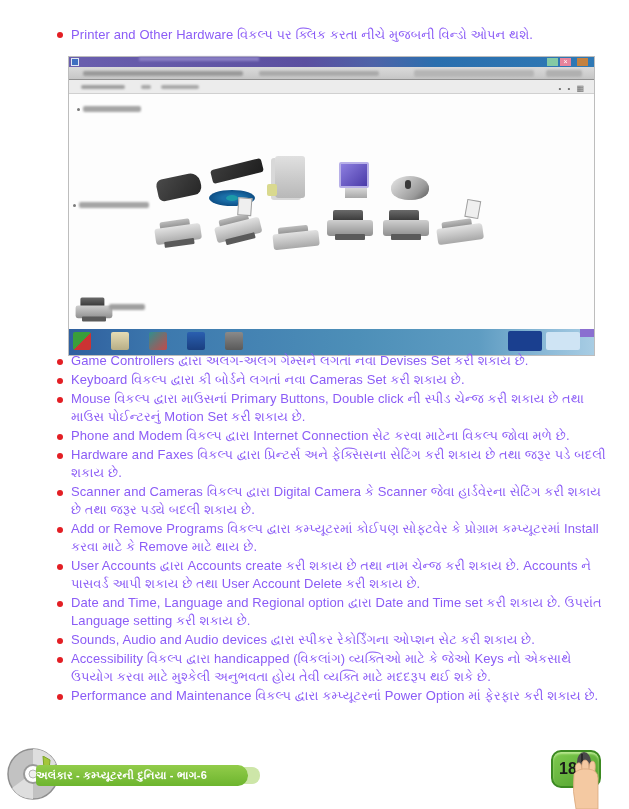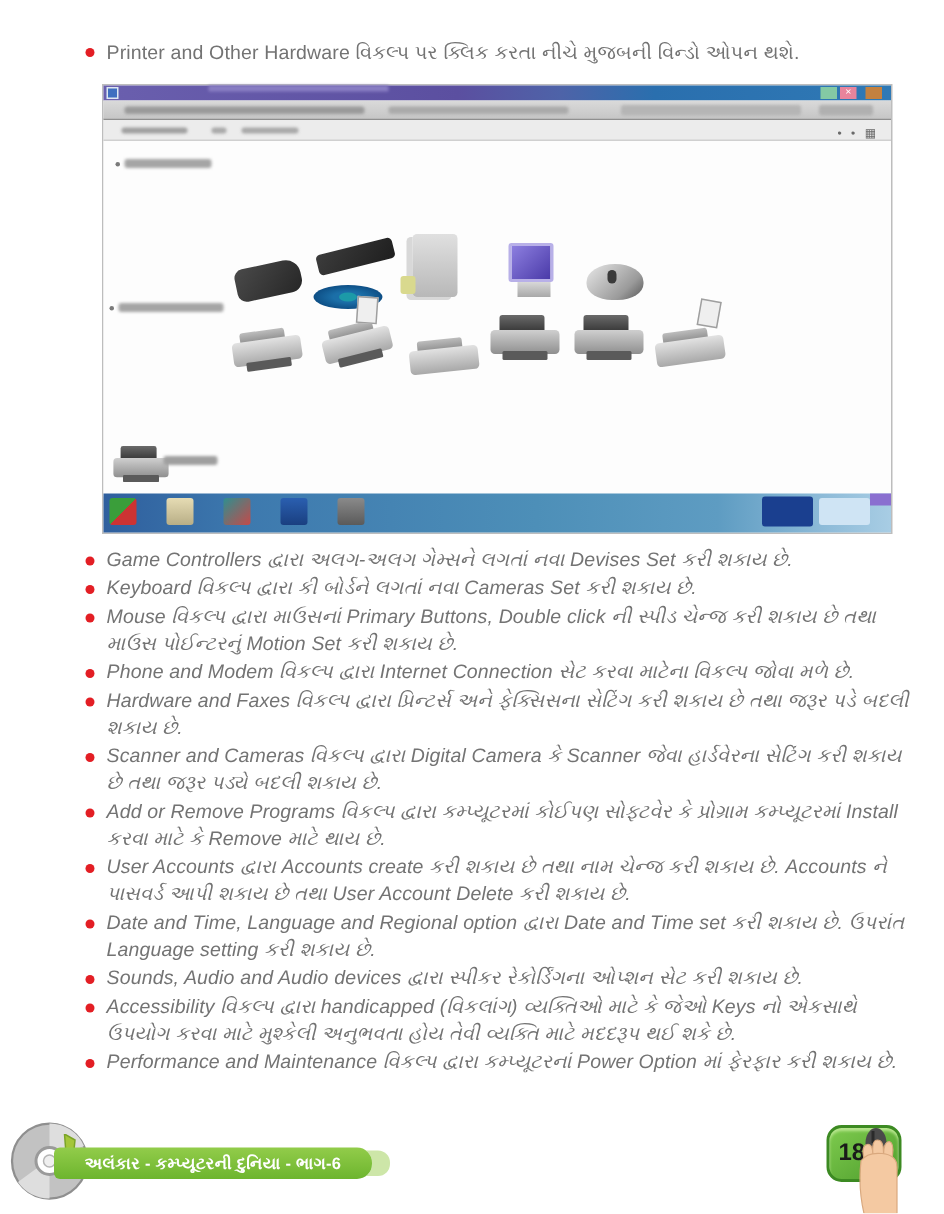--- a/index.html
+++ b/index.html
@@ -3,21 +3,21 @@
 <meta charset="utf-8">
 <style>
   * { margin:0; padding:0; box-sizing:border-box; }
   html,body { background:#ffffff; }
   body { font-family:"Liberation Sans", sans-serif; }
   .sheet { position:relative; width:629px; height:809px; background:#ffffff; overflow:hidden; }
 
   
   .intro { position:absolute; left:57px; top:26px; width:545px; display:flex; }
   .dot { width:6px; height:6px; border-radius:50%; background:#e31e24; flex:0 0 6px; margin:6px 8px 0 0; }
-  .intro .txt, .blist .txt { font-size:13px; line-height:18px; color:#737373; letter-spacing:0.1px; }
+  .intro .txt, .blist .txt { font-size:13px; line-height:18px; color:#8b5cf6; letter-spacing:0.1px; }
 
   
   .shot { position:absolute; left:68px; top:56px; width:527px; height:300px; background:#fdfdfd; border:1px solid #bdbdbd; }
   .titlebar { position:absolute; left:0; top:0; width:100%; height:10px; background:linear-gradient(90deg,#6a5fae 0%,#5b4fa0 45%,#4e63a8 58%,#2a6fae 70%,#2f79b5 100%); }
   .tb-icon { position:absolute; left:2px; top:1px; width:8px; height:8px; background:#3f6fc0; border:1px solid #dfe6f2; }
   .tb-hl { position:absolute; left:70px; top:0; width:120px; height:4px; background:#8a7fc4; filter:blur(1px); }
   .btn { position:absolute; top:1px; width:11px; height:8px; font-size:7px; line-height:8px; text-align:center; color:#ffffff; }
   .btn.min { right:36px; background:#84c9a4; }
   .btn.cls { right:23px; background:#e8849c; }
   .btn.max { right:6px;  background:#c4813f; }
@@ -54,26 +54,26 @@
   .label-blur .b { width:3px; height:3px; background:#7a7a7a; border-radius:50%; }
 
   
   .taskbar { position:absolute; left:0; bottom:0; width:100%; height:26px; background:linear-gradient(90deg,#2f5f9e 0%,#3d79ae 18%,#4d8fb8 55%,#5e9cc2 78%,#8fbcd9 92%,#a8cde4 100%); }
   .tk { position:absolute; top:3px; width:18px; height:18px; border-radius:2px; }
   .tk-corner { position:absolute; right:0; top:0; width:14px; height:8px; background:#8a6fd0; }
   .tk-navy { position:absolute; right:52px; top:2px; width:34px; height:20px; background:#1a3f8f; border-radius:2px; }
   .tk-light { position:absolute; right:14px; top:3px; width:34px; height:18px; background:#cfe4f4; border-radius:2px; }
 
   
-  .blist { position:absolute; left:57px; top:364px; width:552px;font-style:italic; }
+  .blist { position:absolute; left:57px; top:352px; width:552px; }
   .blist .item { display:flex; margin-bottom:1px; }
   .blist .dot { margin-top:7px; }
 
   
-  .footer-banner { position:absolute; left:36px; top:765px; width:212px; height:21px; background:linear-gradient(180deg,#92cc4a,#6db52e); border-radius:4px 10px 10px 4px; display:flex; align-items:center; justify-content:center; box-shadow:14px 0 0 -2px #cde6a8; }
+  .footer-banner { position:absolute; left:36px; top:765px; width:212px; height:21px; background:linear-gradient(180deg,#92cc4a,#6db52e); border-radius:4px 10px 10px 4px; display:flex; align-items:center; box-shadow:14px 0 0 -2px #cde6a8; }
   .footer-banner span { color:#ffffff; font-size:11px; font-weight:bold; letter-spacing:0.2px; }
   .cd-wrap { position:absolute; left:6px; top:746px; width:58px; height:58px; }
   .arrow-wrap { position:absolute; left:38px; top:756px; width:18px; height:26px; }
   .page-badge { position:absolute; left:551px; top:750px; width:50px; height:38px; background:linear-gradient(145deg,#7ecb4e,#4f9e2d); border:2px solid #3c8a22; border-radius:10px; box-shadow:inset 0 2px 2px #b8e68f; }
   .page-badge .num { position:absolute; left:6px; top:8px; font-size:16px; font-weight:bold; color:#1a1a1a; }
   .hand-wrap { position:absolute; left:568px; top:752px; width:52px; height:57px; }
 </style>
 </head>
 <body>
 

